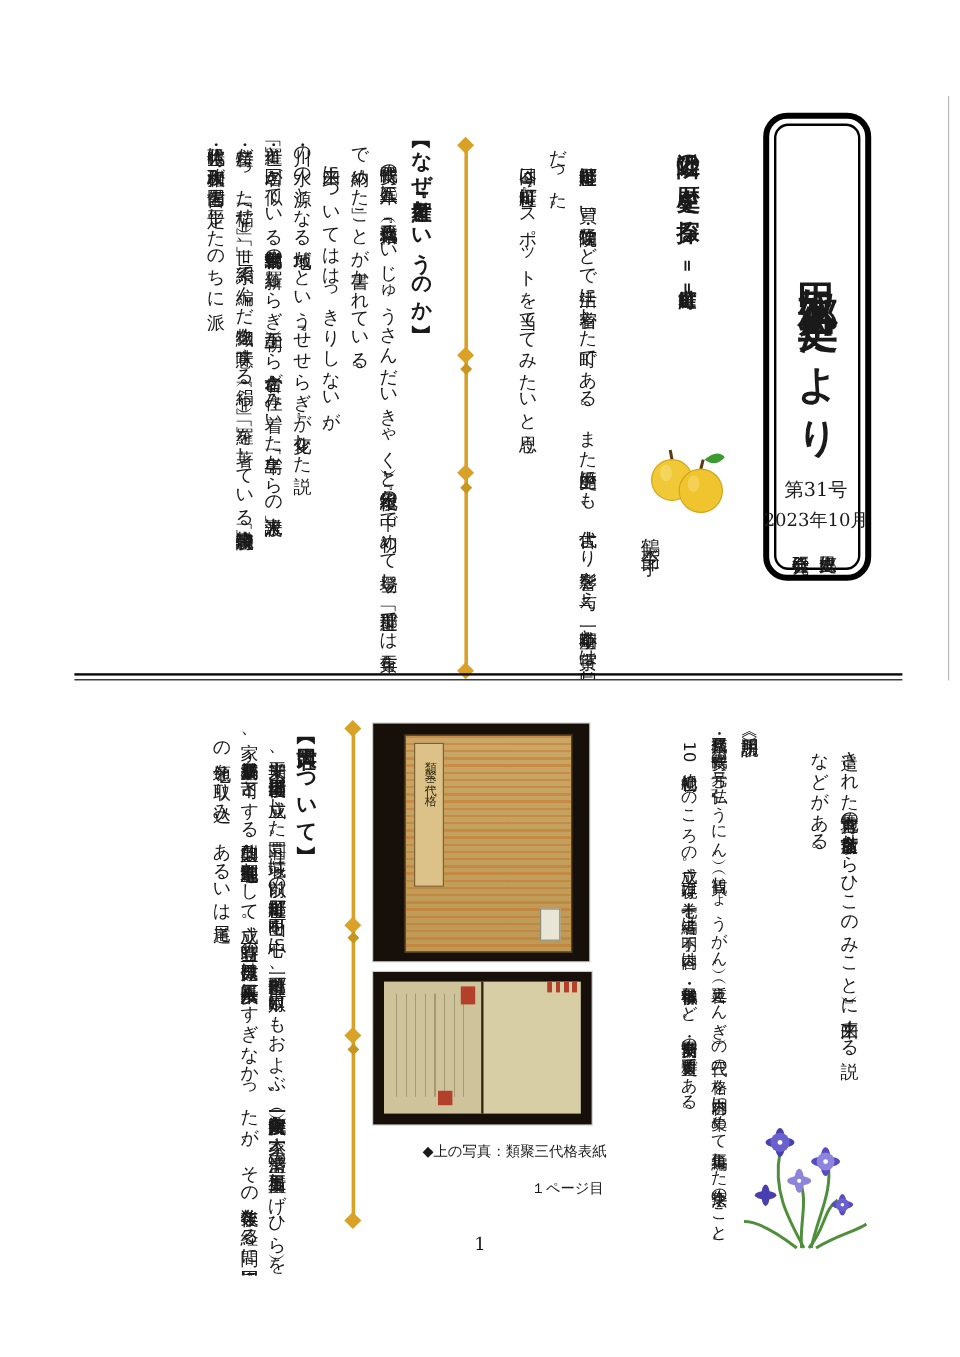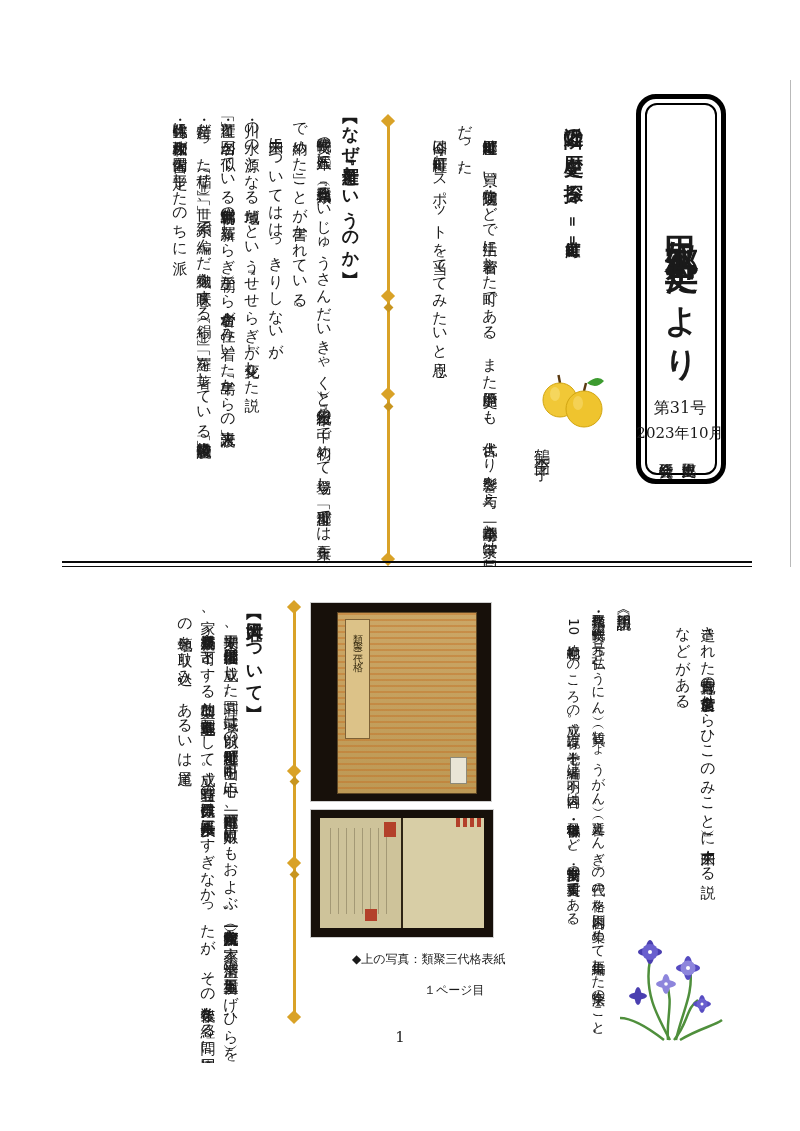--- a/index.html
+++ b/index.html
@@ -103,21 +103,21 @@
   .page-r{ flex:1; background:#D8CEA6; position:relative; }
   .seal{ position:absolute; background:#B3402A; }
   .seal1{ right:5px; top:4px; width:12px; height:15px; }
   .seal2{ right:24px; bottom:7px; width:12px; height:12px; }
   .corner-stamp{ position:absolute; right:0; top:0; width:28px; height:9px;
     background:repeating-linear-gradient(90deg,#B3402A 0 4px, rgba(0,0,0,0) 4px 7px); }
 
   
   .captions{ left:332px; top:944px; width:170px; font-size:12px; line-height:31px;margin-left:20px; }
   .captions div{ white-space:nowrap; }
-  .cap3{ margin-left:72px; }
+  .cap3{ margin-left:72px;text-align:center; }
 
   
   .ota-head{ left:244px; top:608px; height:450px; }
   .ota-body{ left:52px; top:608px; width:190px; height:455px; font-size:15px; line-height:23px; overflow:hidden; }
   .ota-body p{ margin:0; text-indent:1em; }
 
   .pagenum{ left:360px; top:1028px; width:80px; text-align:center; font-size:15px; }
 
   .fruits-wrap{ left:536px; top:370px; width:76px; height:62px; }
   .flower-wrap{ left:616px; top:920px; width:110px; height:124px; }

